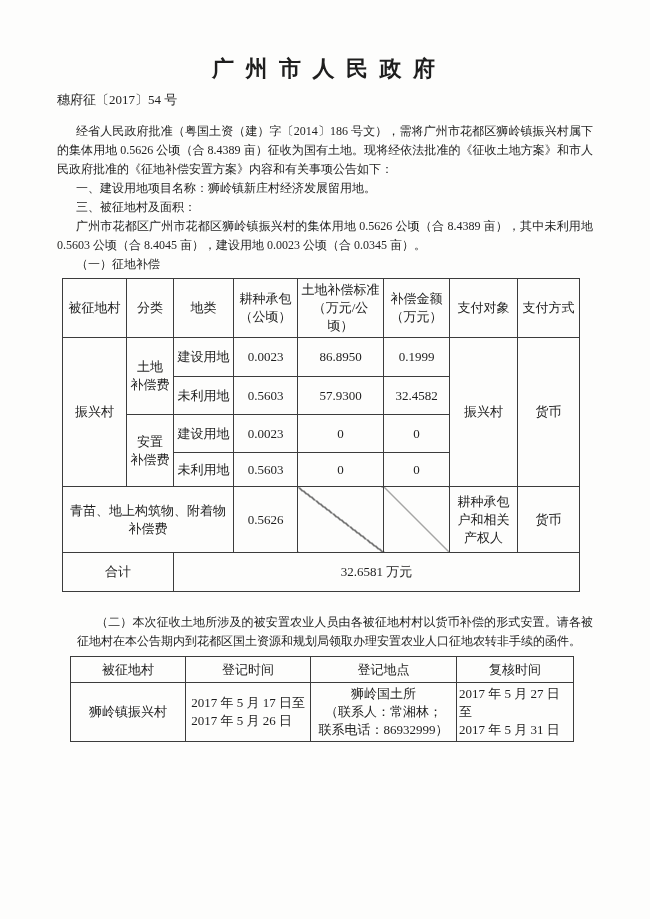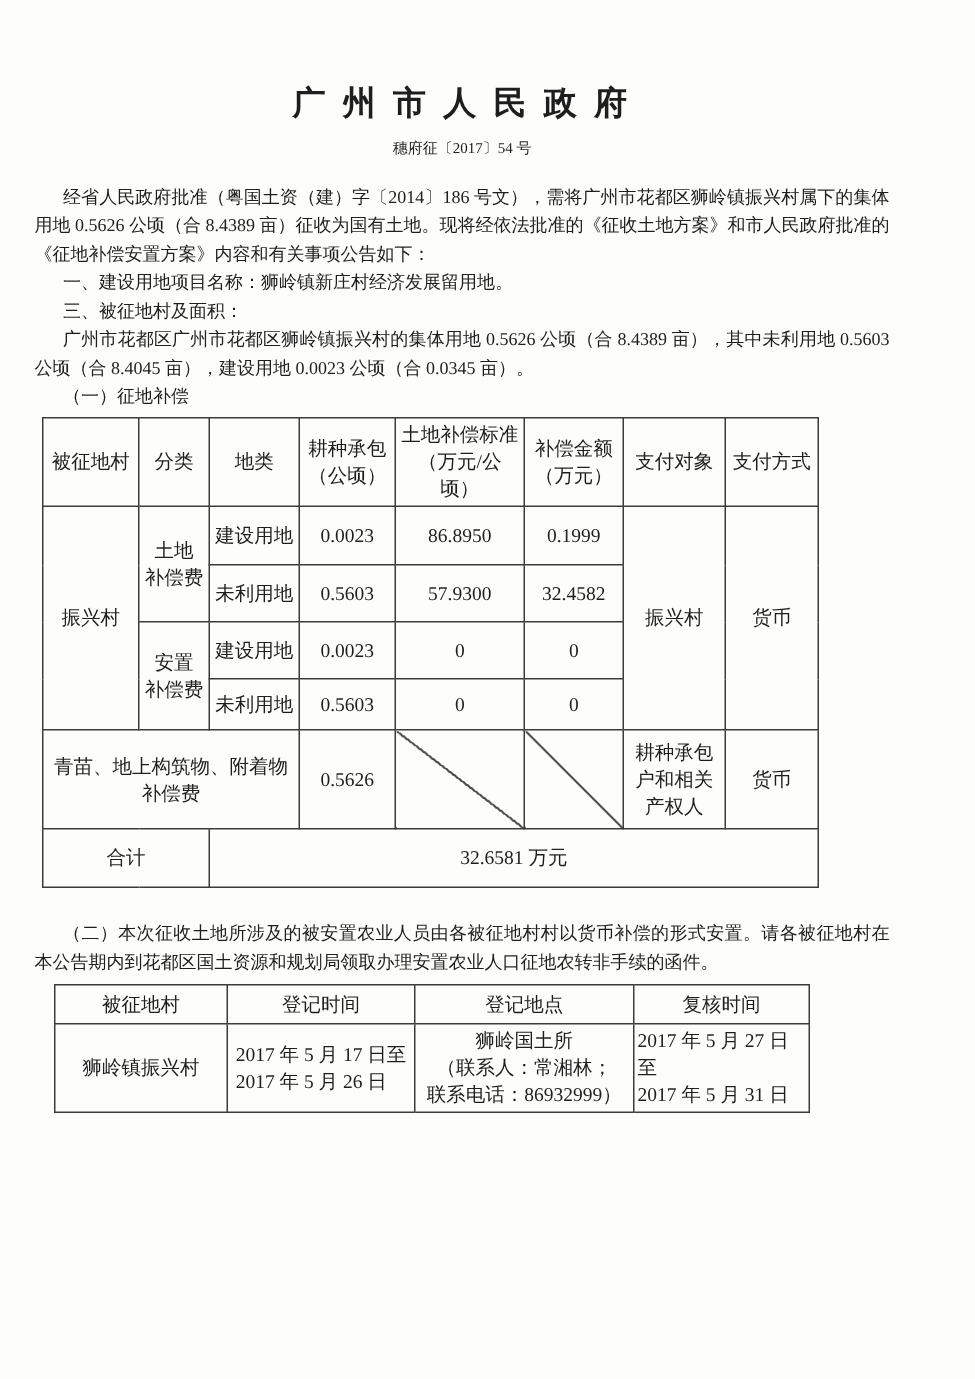--- a/index.html
+++ b/index.html
@@ -3,39 +3,39 @@
 <meta charset="utf-8">
 <style>
   * { box-sizing: border-box; }
   html, body { margin: 0; padding: 0; }
   body {
     width: 650px; height: 919px;
     background: #fdfdfc;
     font-family: "Liberation Serif", "DejaVu Serif", serif;
     color: #1e1e1e;
   }
-  .page { width: 650px; height: 919px; padding: 56px 57px 0 23px; overflow: hidden; }
+  .page { width: 650px; height: 919px; padding: 56px 57px 0 57px; overflow: hidden; }
 
   .title1 {
     font-size: 22px; font-weight: bold; text-align: center;
     letter-spacing: 3px; line-height: 26px; margin: 0 0 9px 0;
   }
   .title2 {
     font-size: 21px; font-weight: bold; text-align: center;
     letter-spacing: 3px; line-height: 24px; margin: 0 0 7px 0;
   }
   .docnum {
-    font-size: 10px; text-align: center; line-height: 18px; margin: 0 0 13px 0;
+    font-size: 13px; text-align: left; line-height: 18px; margin: 0 0 13px 0;
   }
 
   p.body-line {
     font-size: 12px; line-height: 19px; margin: 0;
     text-indent: 19px; text-align: justify;
   }
-  p.gap-top { margin-top: 21px; }
+  p.gap-top { margin-top: 21px; margin-left: 20px; }
 
   table { border-collapse: collapse; table-layout: fixed; }
   td, th {
     border: 1px solid #3c3c3c;
     font-size: 13px; line-height: 18px; font-weight: normal;
     text-align: center; vertical-align: middle;
     padding: 2px 2px; overflow: hidden;
   }
   .pre { white-space: pre-line; }
 

